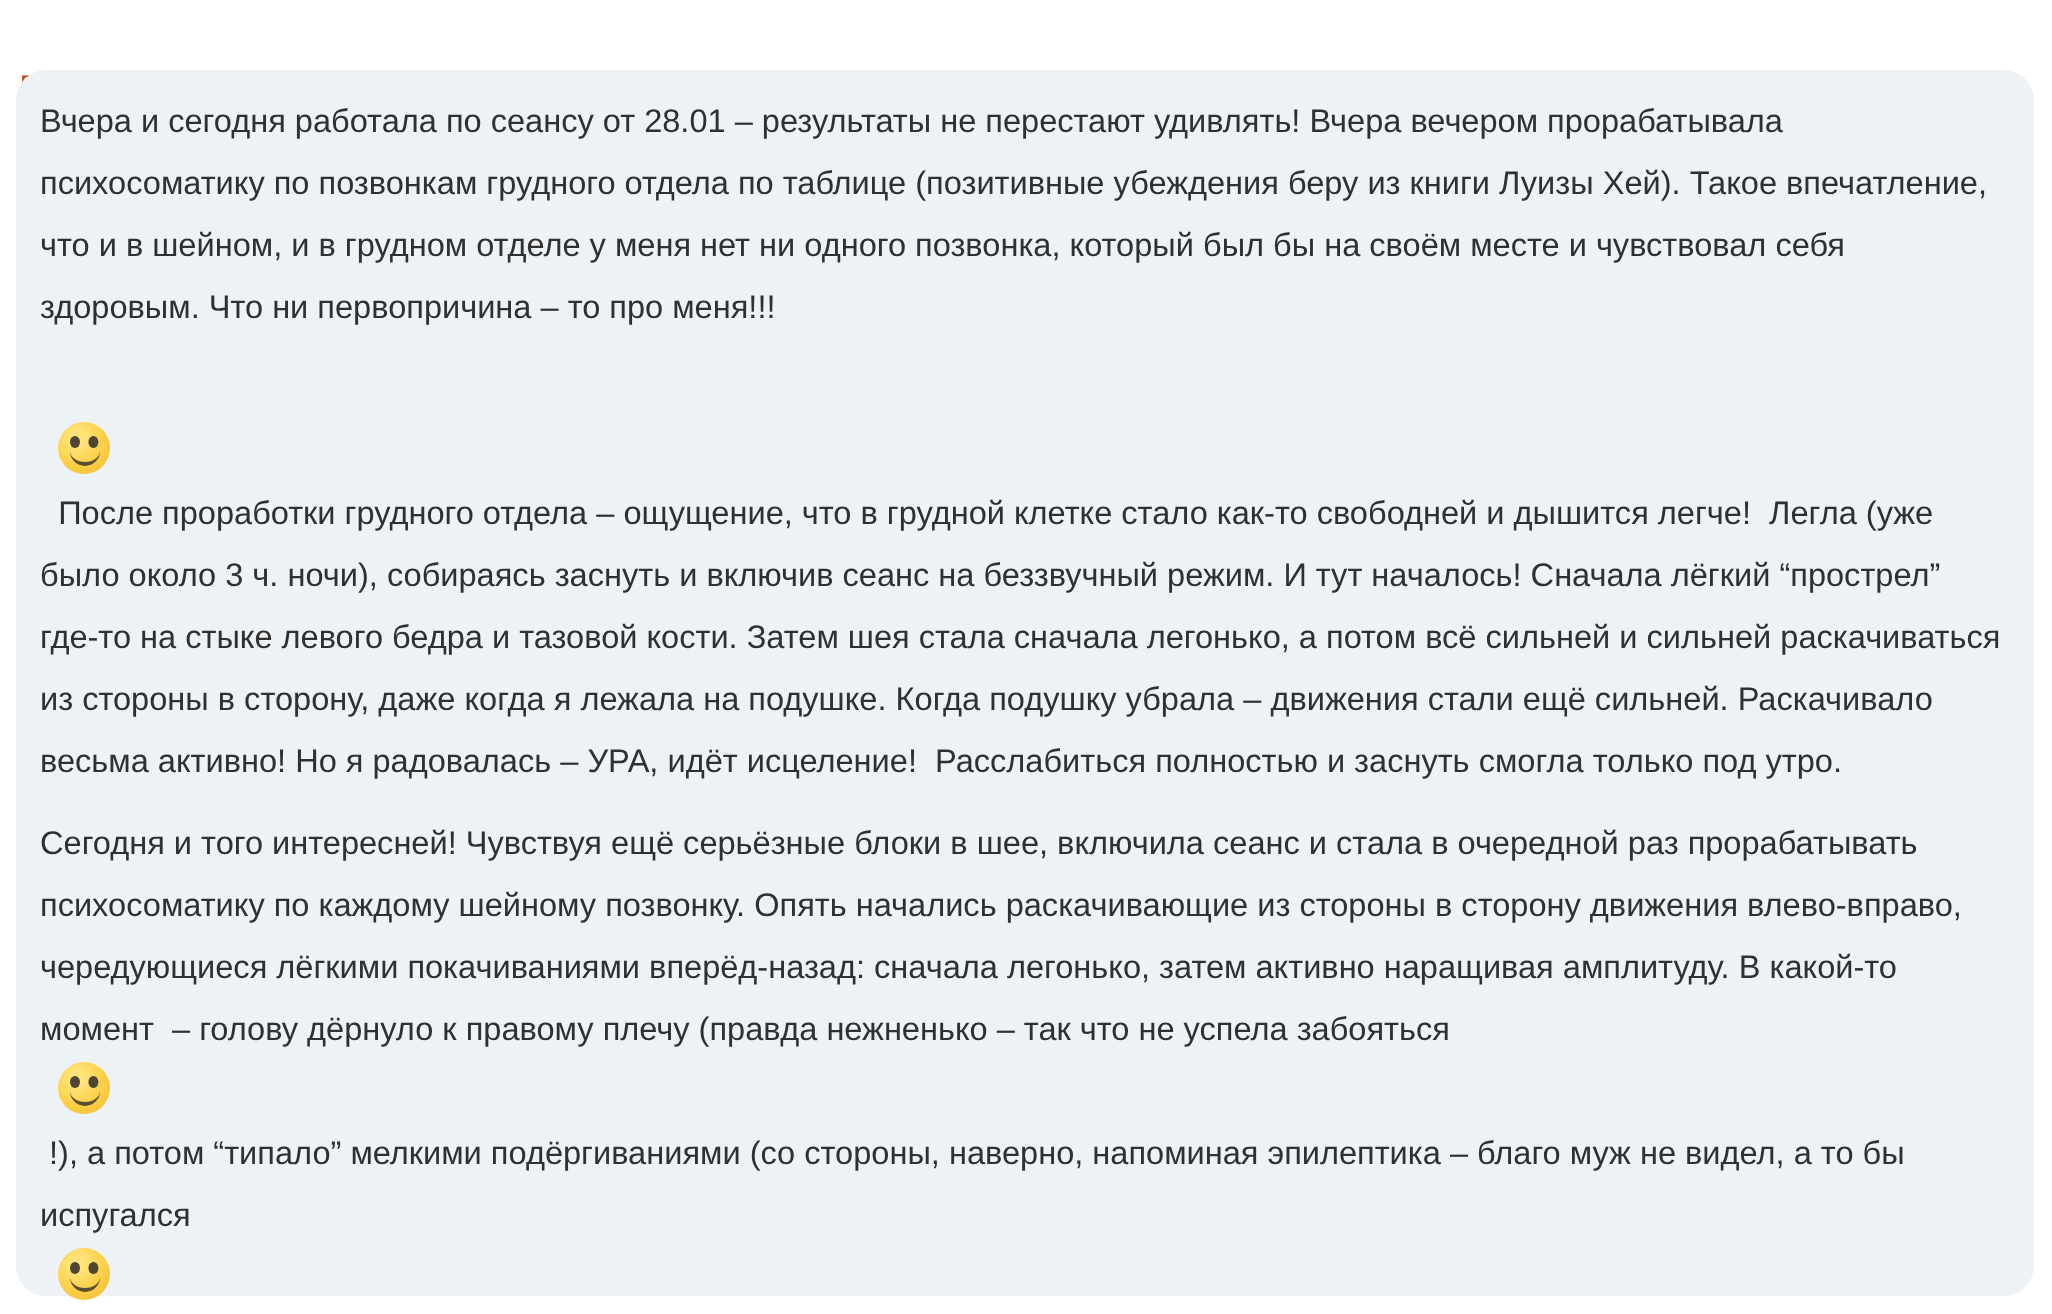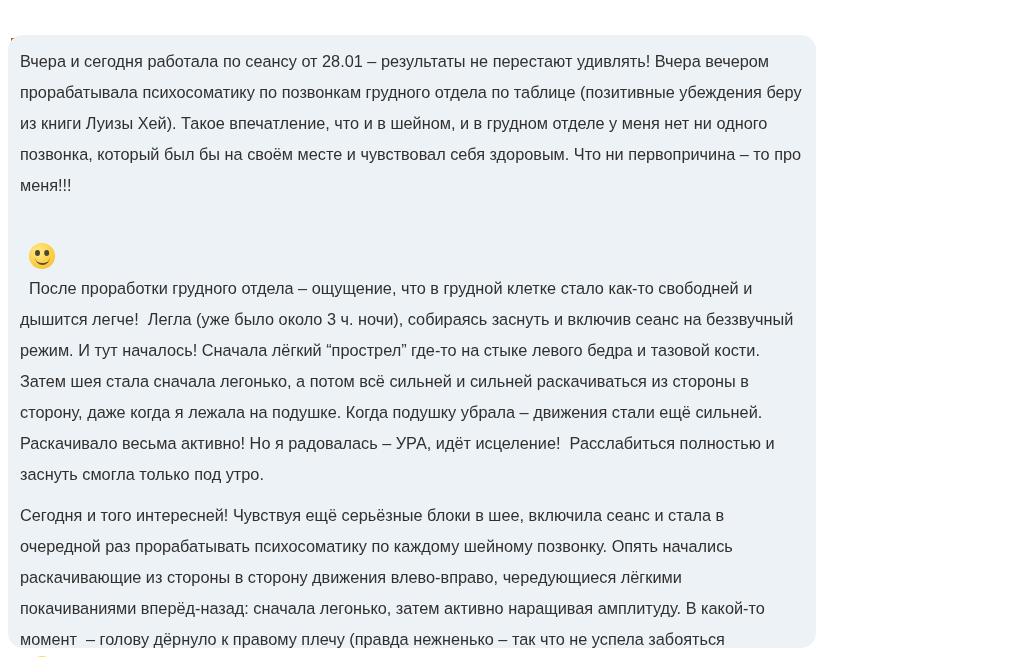--- a/index.html
+++ b/index.html
@@ -16,21 +16,21 @@
     left: 10px; top: 9px;
     font-size: 13.5px;
     color: #c2410c;
     white-space: nowrap;
     margin-top: 26px;
   }
   .msg-header .time { margin-left: 5px; }
   .bubble {
     position: absolute;
     left: 8px; top: 35px;
-    width: 808px; height: 613px;
+    width: 1009px; height: 613px;
     background: #edf2f6;
     border-radius: 15px;
     padding: 11px 14px 14px 12px;
   }
   .bubble p {
     margin: 0 0 10px 0;
     font-size: 16.3px;
     line-height: 31px;
     color: #303030;
     white-space: pre-wrap;

